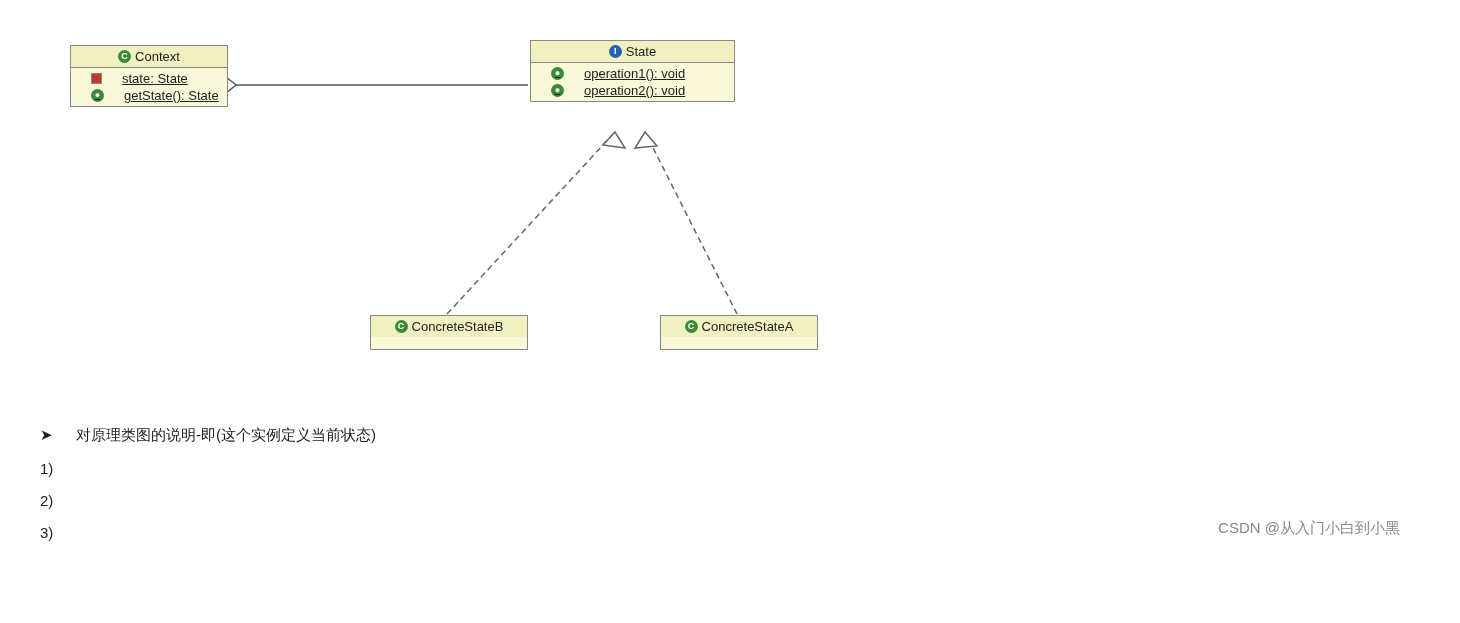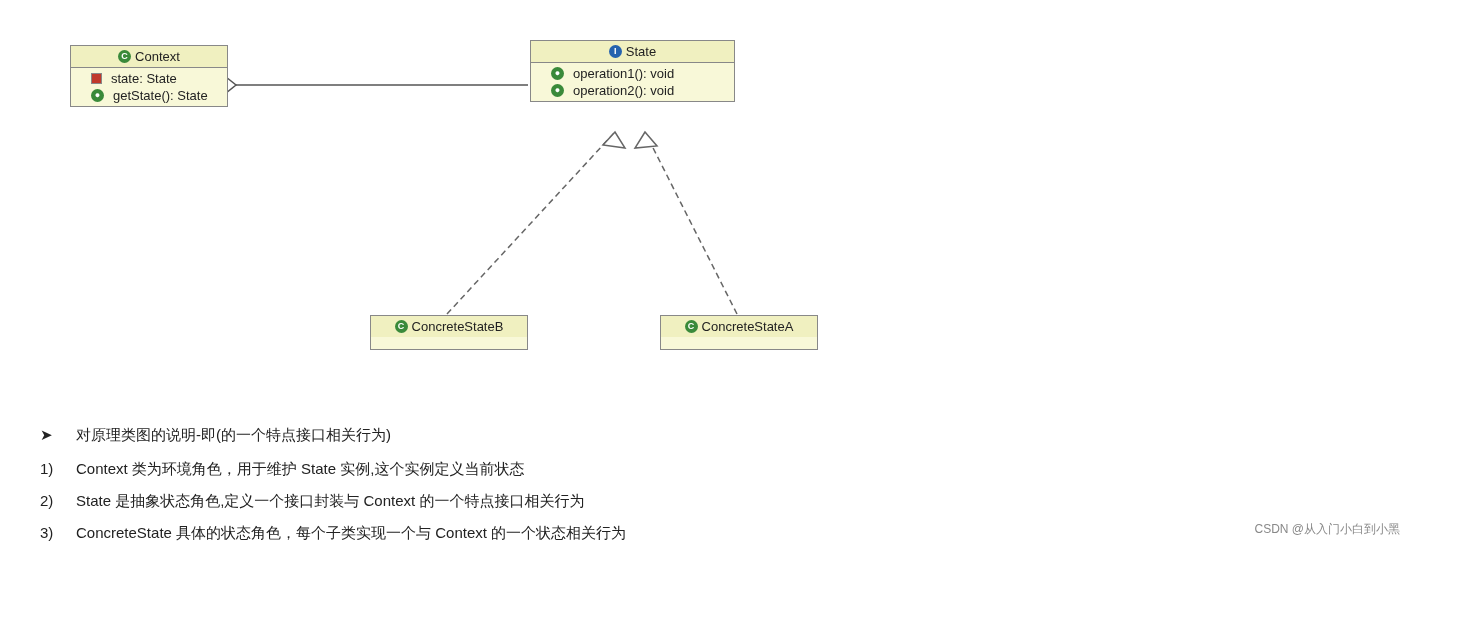--- a/index.html
+++ b/index.html
@@ -42,22 +42,23 @@
     }
 
     .uml-box .box-body {
       padding: 2px 8px;
     }
 
     .uml-box .box-row {
       padding: 1px 12px;
       display: flex;
       align-items: center;
-      gap: 9px;
+      gap: 20px;
       white-space: nowrap;
+      text-decoration: underline;
     }
 
     .icon-circle {
       display: inline-block;
       width: 13px;
       height: 13px;
       border-radius: 50%;
       color: #fff;
       font-size: 9px;
       font-weight: bold;
@@ -104,21 +105,21 @@
 
     .text-section .num {
       min-width: 36px;
       font-weight: normal;
     }
 
     .watermark {
       position: absolute;
       bottom: 10px;
       right: 20px;
-      font-size: 12px;
+      font-size: 15px;
       color: #888;
     }
 
     .page-container {
       position: relative;
     }
   </style>
 </head>
 <body>
 
@@ -185,30 +186,27 @@
       <div class="box-header" style="border-bottom:none;">
         <span class="icon-circle icon-green">C</span>
         <span>ConcreteStateA</span>
       </div>
     </div>
   </div>
 
   <div class="text-section">
     <div class="bullet-arrow">
       <span class="arrow-sym">➤</span>
-      <span>对原理类图的说明-即(的一个特点接口相关行为)</span>
+      <span>对原理类图的说明-即(这个实例定义当前状态)</span>
     </div>
     <div class="numbered-item">
       <span class="num">1)</span>
-      <span>Context  类为环境角色，用于维护 State 实例,这个实例定义当前状态</span>
     </div>
     <div class="numbered-item">
       <span class="num">2)</span>
-      <span>State  是抽象状态角色,定义一个接口封装与 Context  的一个特点接口相关行为</span>
     </div>
     <div class="numbered-item">
       <span class="num">3)</span>
-      <span>ConcreteState  具体的状态角色，每个子类实现一个与 Context  的一个状态相关行为</span>
     </div>
   </div>
 
   <div class="watermark">CSDN @从入门小白到小黑</div>
 </div>
 
 </body></html>

